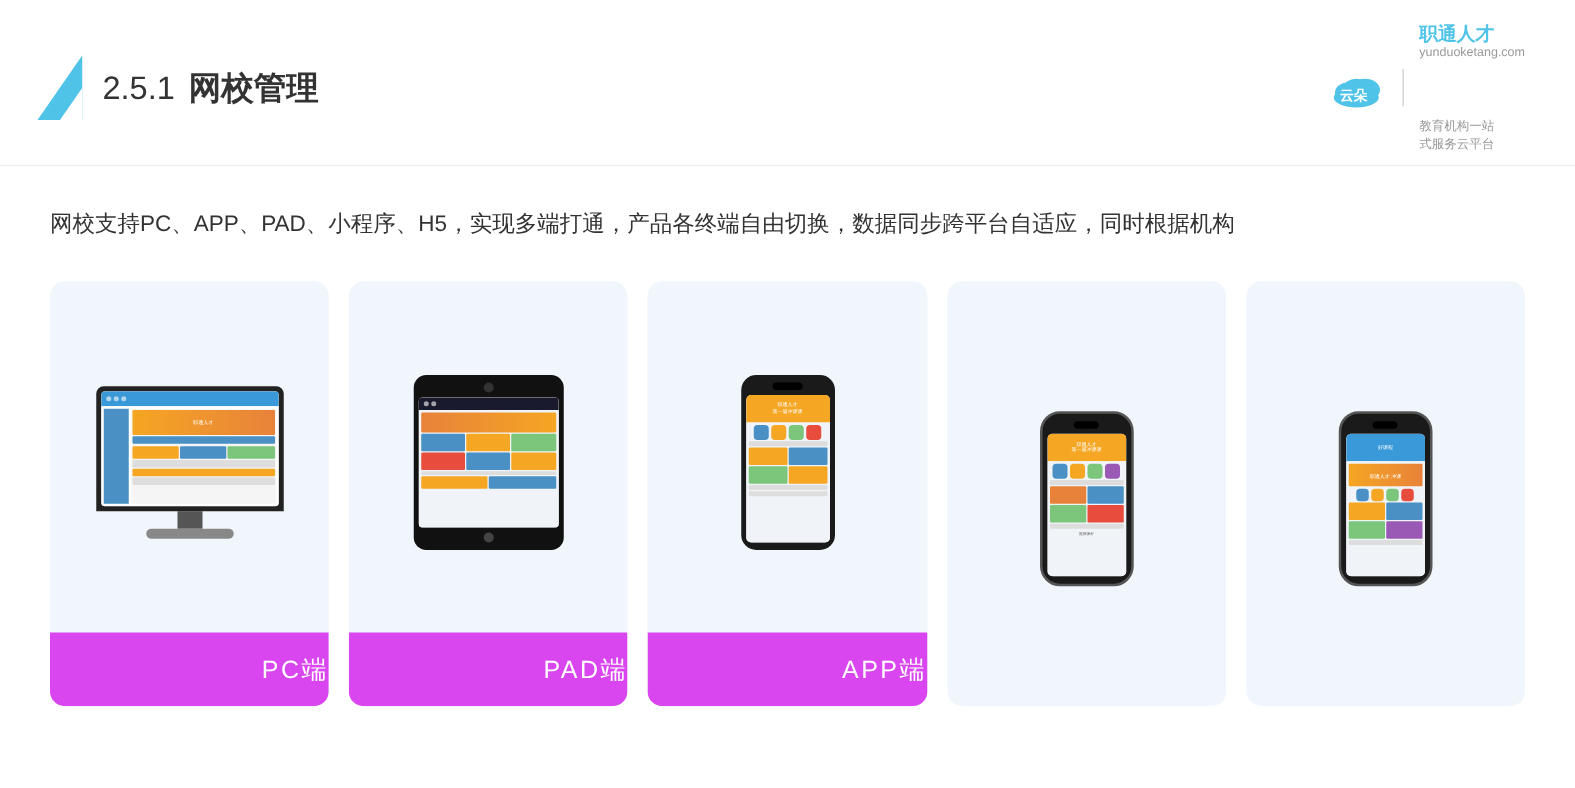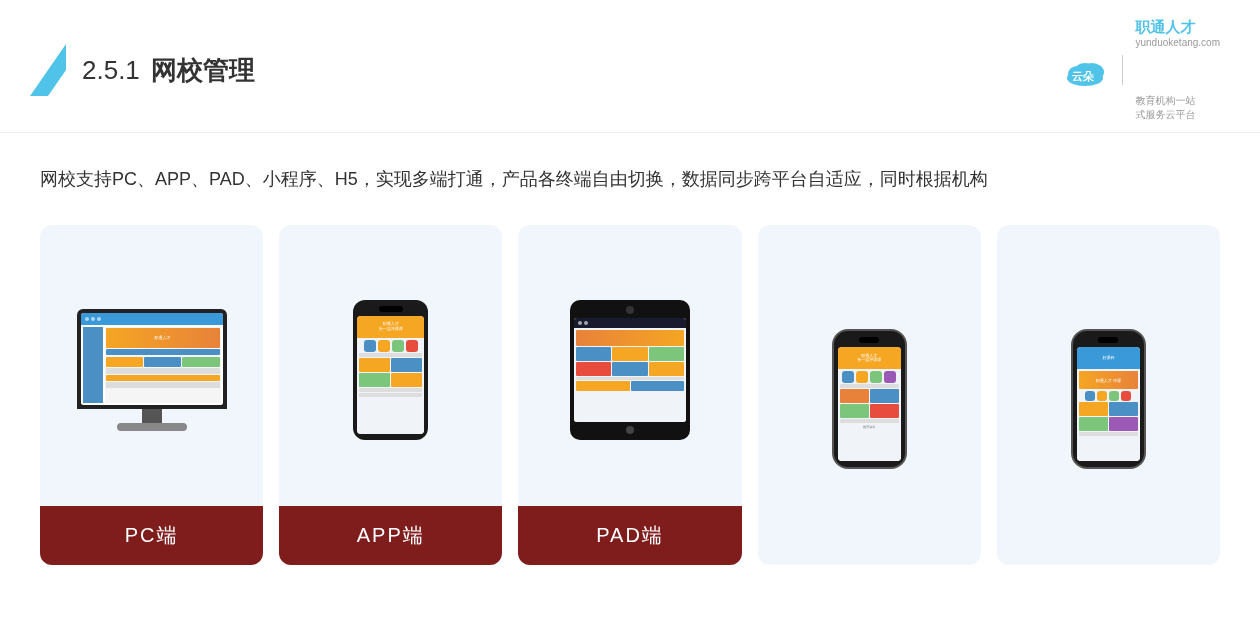--- a/index.html
+++ b/index.html
@@ -58,23 +58,23 @@
       flex: 1;
       display: flex;
       align-items: center;
       justify-content: center;
       padding: 24px 16px 16px;
       width: 100%;
     }
 
     .card-label {
       width: 100%;
-      background: #7f1d1d;
+      background: #d946ef;
       color: white;
-      text-align: center;
+      text-align: right;
       padding: 16px 0;
       font-size: 20px;
       letter-spacing: 2px;
     }
 
     
     .pc-monitor {
       display: flex;
       flex-direction: column;
       align-items: center;
@@ -416,55 +416,20 @@
         </div>
         <div class="monitor-neck"></div>
         <div class="monitor-base"></div>
       </div>
     </div>
     <div class="card-label">PC端</div>
   </div>
 
   <div class="device-card">
     <div class="device-image-area">
-      <div class="phone-mockup">
-        <div class="phone-body">
-          <div class="phone-notch"></div>
-          <div class="phone-screen">
-            <div class="phone-top-bar">
-              <div class="phone-top-text">职通人才<br>第一届冲课课</div>
-            </div>
-            <div class="phone-content">
-              <div class="phone-icon-row">
-                <div class="phone-icon"></div>
-                <div class="phone-icon orange"></div>
-                <div class="phone-icon green"></div>
-                <div class="phone-icon red"></div>
-              </div>
-              <div class="phone-text-row"></div>
-              <div class="phone-card-row">
-                <div class="phone-card"></div>
-                <div class="phone-card blue"></div>
-              </div>
-              <div class="phone-card-row">
-                <div class="phone-card green"></div>
-                <div class="phone-card"></div>
-              </div>
-              <div class="phone-text-row"></div>
-              <div class="phone-text-row"></div>
-            </div>
-          </div>
-        </div>
-      </div>
-    </div>
-    <div class="card-label">APP端</div>
-  </div>
-
-  <div class="device-card">
-    <div class="device-image-area">
       <div>
         <div class="pad-body">
           <div class="pad-button"></div>
           <div class="pad-screen">
             <div class="pad-top-bar">
               <div class="screen-dot"></div>
                 <div class="screen-dot"></div>
             </div>
             <div class="pad-content">
               <div class="pad-banner"></div>
@@ -486,20 +451,55 @@
           <div class="pad-bottom"></div>
         </div>
       </div>
     </div>
     <div class="card-label">PAD端</div>
   </div>
 
   <div class="device-card">
     <div class="device-image-area">
       <div class="phone-mockup">
+        <div class="phone-body">
+          <div class="phone-notch"></div>
+          <div class="phone-screen">
+            <div class="phone-top-bar">
+              <div class="phone-top-text">职通人才<br>第一届冲课课</div>
+            </div>
+            <div class="phone-content">
+              <div class="phone-icon-row">
+                <div class="phone-icon"></div>
+                <div class="phone-icon orange"></div>
+                <div class="phone-icon green"></div>
+                <div class="phone-icon red"></div>
+              </div>
+              <div class="phone-text-row"></div>
+              <div class="phone-card-row">
+                <div class="phone-card"></div>
+                <div class="phone-card blue"></div>
+              </div>
+              <div class="phone-card-row">
+                <div class="phone-card green"></div>
+                <div class="phone-card"></div>
+              </div>
+              <div class="phone-text-row"></div>
+              <div class="phone-text-row"></div>
+            </div>
+          </div>
+        </div>
+      </div>
+    </div>
+    <div class="card-label">APP端</div>
+  </div>
+
+  <div class="device-card">
+    <div class="device-image-area">
+      <div class="phone-mockup">
         <div class="phone-body" style="border-radius:16px;border:2px solid #555;">
           <div class="phone-notch" style="width:20px;"></div>
           <div class="phone-screen">
             <div class="phone-top-bar" style="background:#f5a623;">
               <div class="phone-top-text">职通人才<br>第一届冲课课</div>
             </div>
             <div class="phone-content">
               <div class="phone-icon-row">
                 <div class="phone-icon"></div>
                 <div class="phone-icon orange"></div>

